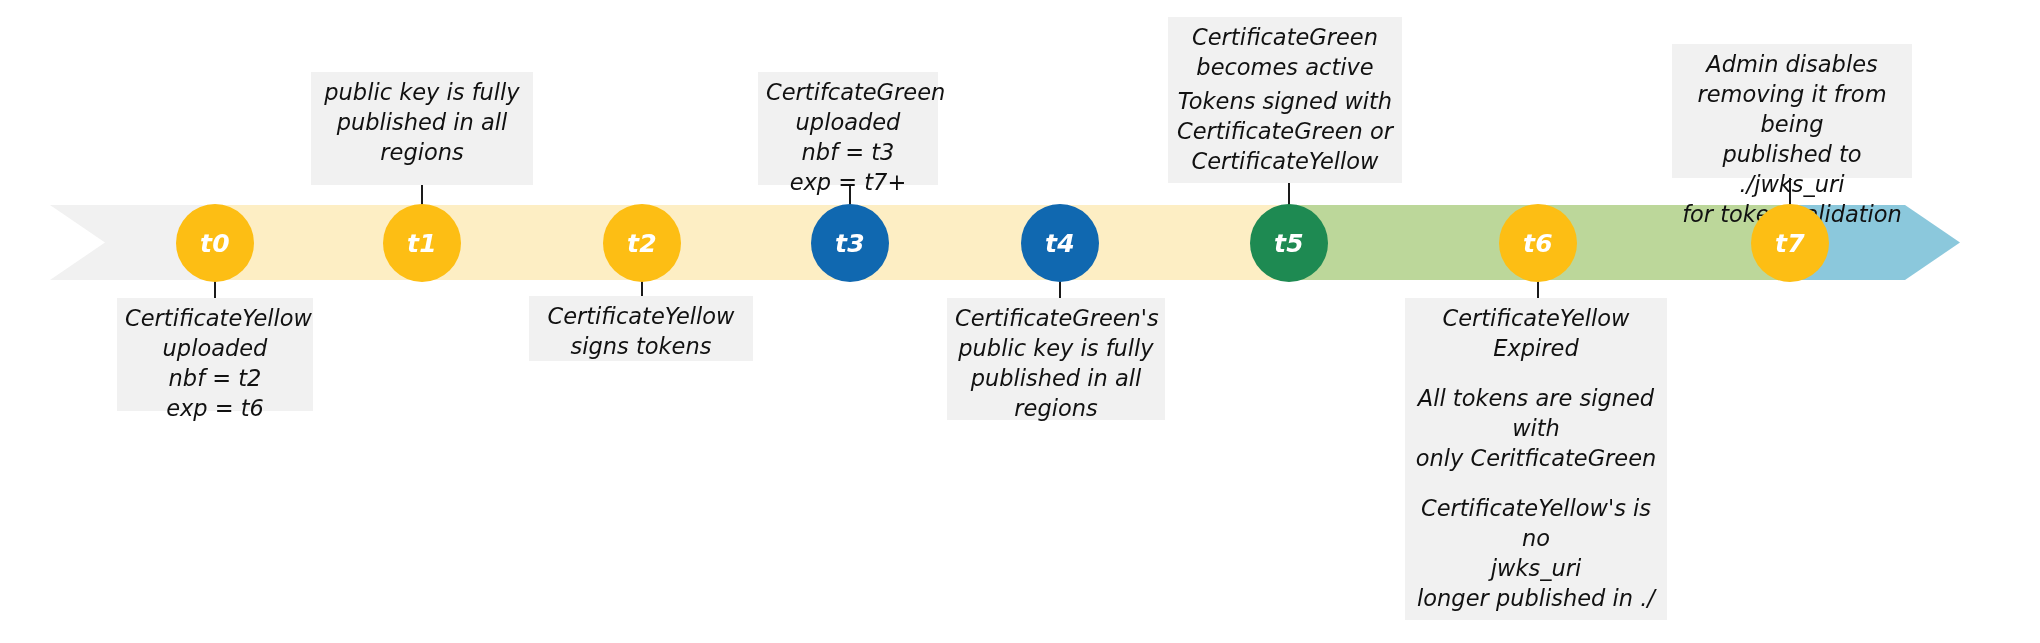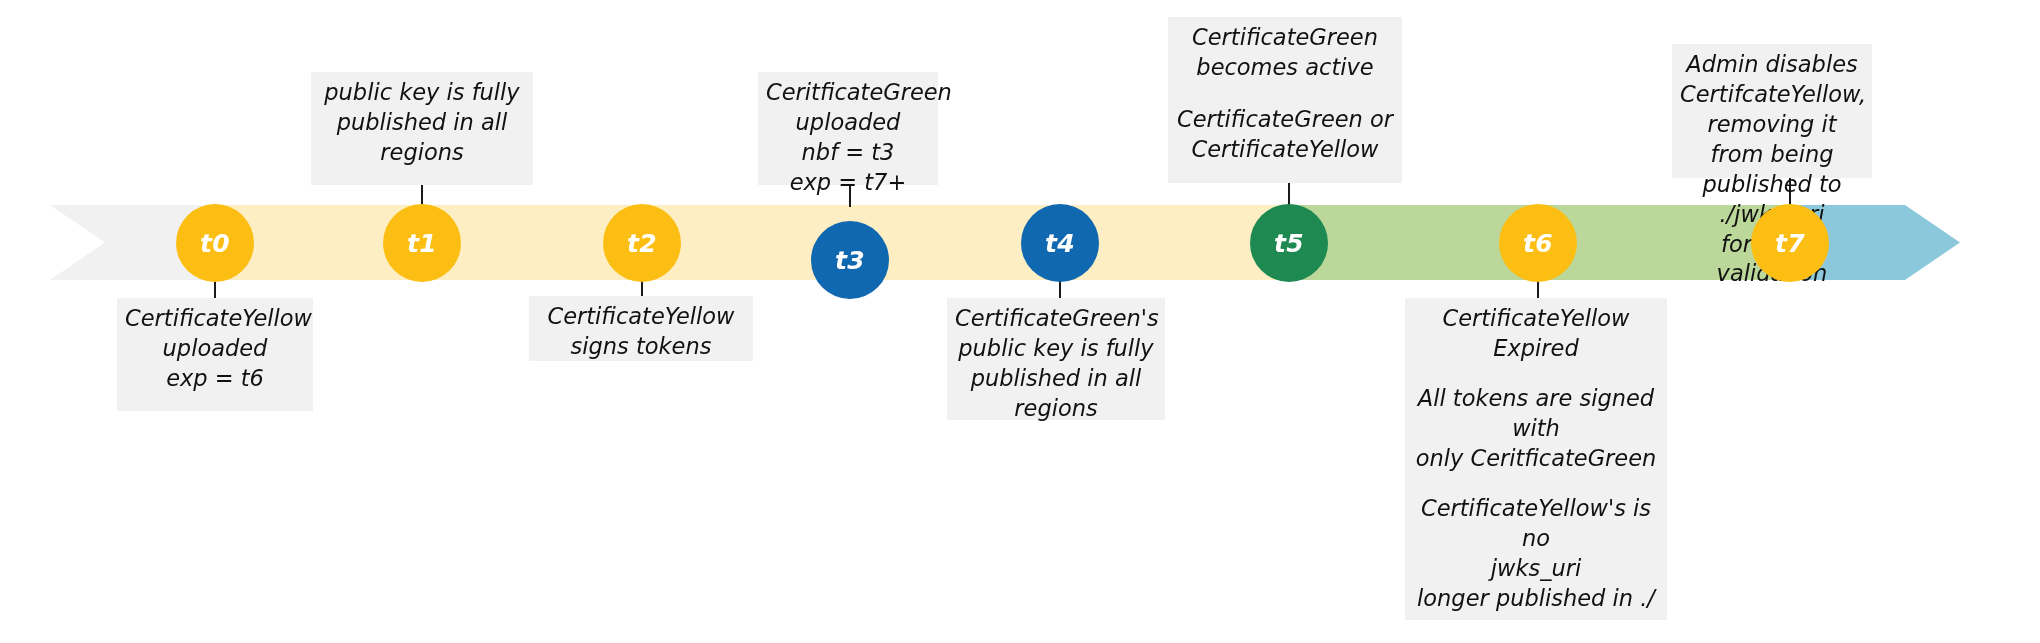--- a/index.html
+++ b/index.html
@@ -102,45 +102,46 @@
   <div class="leader" style="left:1059px; top:278px; height:22px;"></div>
   <div class="leader" style="left:1537px; top:278px; height:22px;"></div>
 
   <div class="callout top-box" style="left:311px; top:72px; width:222px; height:113px;">
     <span class="line">public key is fully</span>
     <span class="line">published in all</span>
     <span class="line">regions</span>
   </div>
 
   <div class="callout top-box" style="left:758px; top:72px; width:180px; height:113px;">
-    <span class="line">CeritficateGreen</span>
+    <span class="line">CertifcateGreen</span>
     <span class="line">uploaded</span>
     <span class="line">nbf = t3</span>
     <span class="line">exp = t7+</span>
   </div>
 
   <div class="callout top-box" style="left:1168px; top:17px; width:234px; height:166px;">
     <span class="line">CertificateGreen</span>
     <span class="line">becomes active</span>
     <span class="line blank"></span>
+    <span class="line">Tokens signed with</span>
     <span class="line">CertificateGreen or</span>
     <span class="line">CertificateYellow</span>
   </div>
 
-  <div class="callout top-box" style="left:1672px; top:44px; width:200px; height:134px;">
+  <div class="callout top-box" style="left:1672px; top:44px; width:240px; height:134px;">
     <span class="line">Admin disables</span>
-    <span class="line">CertifcateYellow,</span>
     <span class="line">removing it from being</span>
     <span class="line">published to ./jwks_uri</span>
     <span class="line">for token validation</span>
   </div>
 
   <div class="callout top-box" style="left:117px; top:298px; width:196px; height:113px;">
     <span class="line">CertificateYellow</span>
     <span class="line">uploaded</span>
+    <span class="line">nbf = t2</span>
     <span class="line">exp = t6</span>
   </div>
 
   <div class="callout top-box" style="left:529px; top:296px; width:224px; height:65px;">
     <span class="line">CertificateYellow</span>
     <span class="line">signs tokens</span>
   </div>
 
   <div class="callout top-box" style="left:947px; top:298px; width:218px; height:122px;">
     <span class="line">CertificateGreen's</span>
@@ -163,21 +164,21 @@
 
   <div class="node" style="left:176px; top:204px; width:78px; height:78px; background:#fdbe14;">
     <span>t0</span>
   </div>
   <div class="node" style="left:383px; top:204px; width:78px; height:78px; background:#fdbe14;">
     <span>t1</span>
   </div>
   <div class="node" style="left:603px; top:204px; width:78px; height:78px; background:#fdbe14;">
     <span>t2</span>
   </div>
-  <div class="node" style="left:811px; top:221px; width:78px; height:78px; background:#1068b0;justify-content:center;">
+  <div class="node" style="left:811px; top:204px; width:78px; height:78px; background:#1068b0;justify-content:center;">
     <span>t3</span>
   </div>
   <div class="node" style="left:1021px; top:204px; width:78px; height:78px; background:#1068b0;justify-content:center;">
     <span>t4</span>
   </div>
   <div class="node" style="left:1250px; top:204px; width:78px; height:78px; background:#1e8a52;">
     <span>t5</span>
   </div>
   <div class="node" style="left:1499px; top:204px; width:78px; height:78px; background:#fdbe14;">
     <span>t6</span>

